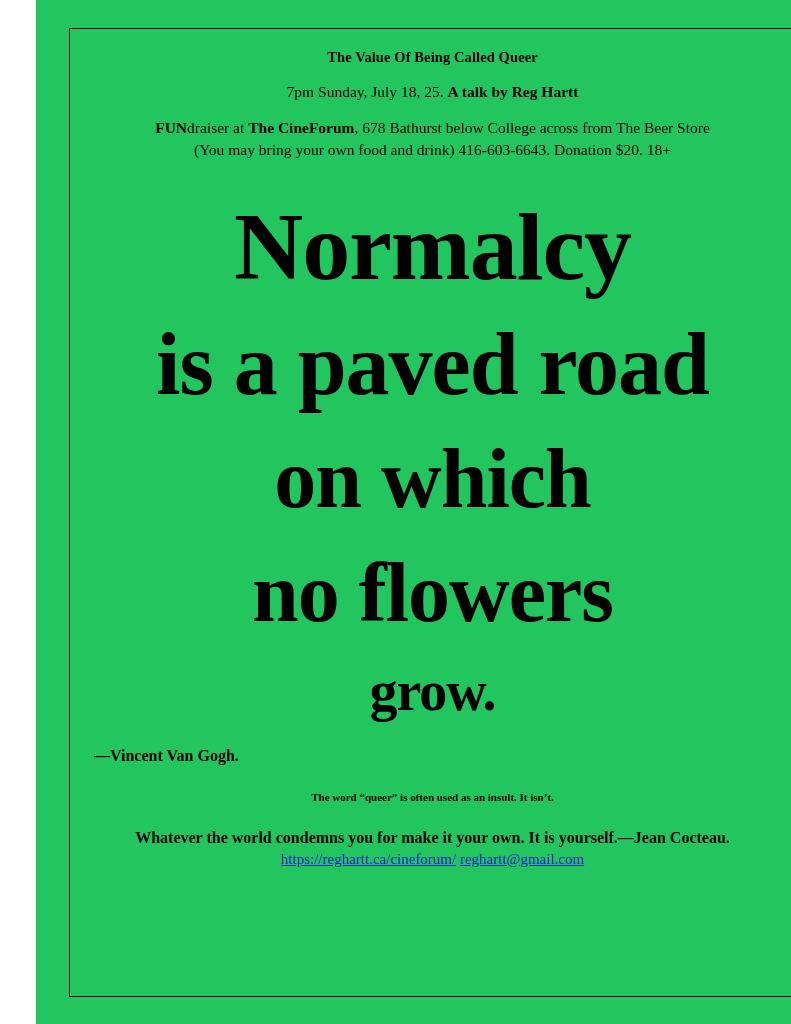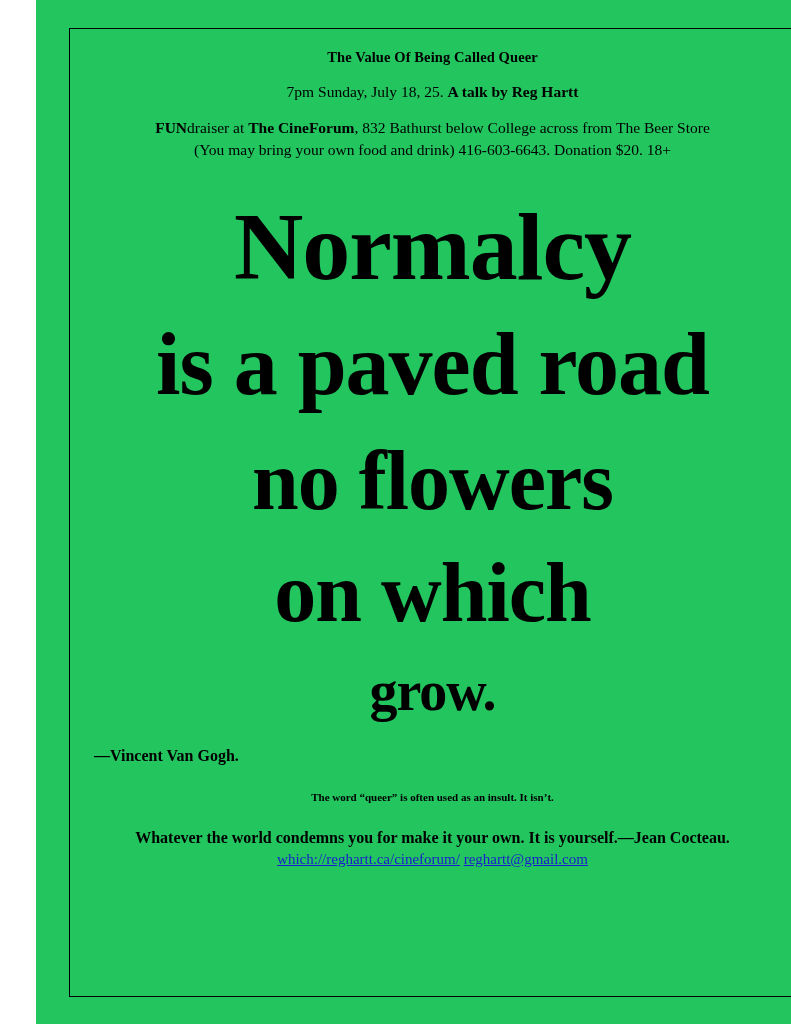--- a/index.html
+++ b/index.html
@@ -128,32 +128,32 @@
 <div class="page">
 
   <div class="page-border"></div>
 
   <div class="content">
 
     <div class="line hdr-title">The Value Of Being Called Queer</div>
 
     <div class="line hdr-time"><span>7pm Sunday, July 18, 25. </span><b>A talk by Reg Hartt</b></div>
 
-    <div class="line hdr-venue"><b>FUN</b><span>draiser at </span><b>The CineForum</b><span>, 832 Bathurst below College across from The Beer Store</span></div>
+    <div class="line hdr-venue"><b>FUN</b><span>draiser at </span><b>The CineForum</b><span>, 678 Bathurst below College across from The Beer Store</span></div>
 
     <div class="line hdr-note">(You may bring your own food and drink) 416-603-6643. Donation $20. 18+</div>
 
     <div class="quote q1">Normalcy</div>
     <div class="quote q2">is a paved road</div>
+    <div class="quote q3">on which</div>
     <div class="quote q4">no flowers</div>
-    <div class="quote q3">on which</div>
     <div class="quote q5">grow.</div>
 
     <div class="attribution">—Vincent Van Gogh.</div>
 
     <div class="foot-1">The word “queer” is often used as an insult. It isn’t.</div>
 
     <div class="foot-2">Whatever the world condemns you for make it your own. It is yourself.—Jean Cocteau.</div>
 
-    <div class="links"><a href="#">which://reghartt.ca/cineforum/</a><span class="sep"> </span><a href="#">reghartt@gmail.com</a></div>
+    <div class="links"><a href="#">https://reghartt.ca/cineforum/</a><span class="sep"> </span><a href="#">reghartt@gmail.com</a></div>
 
   </div>
 </div>
 
 </body></html>

